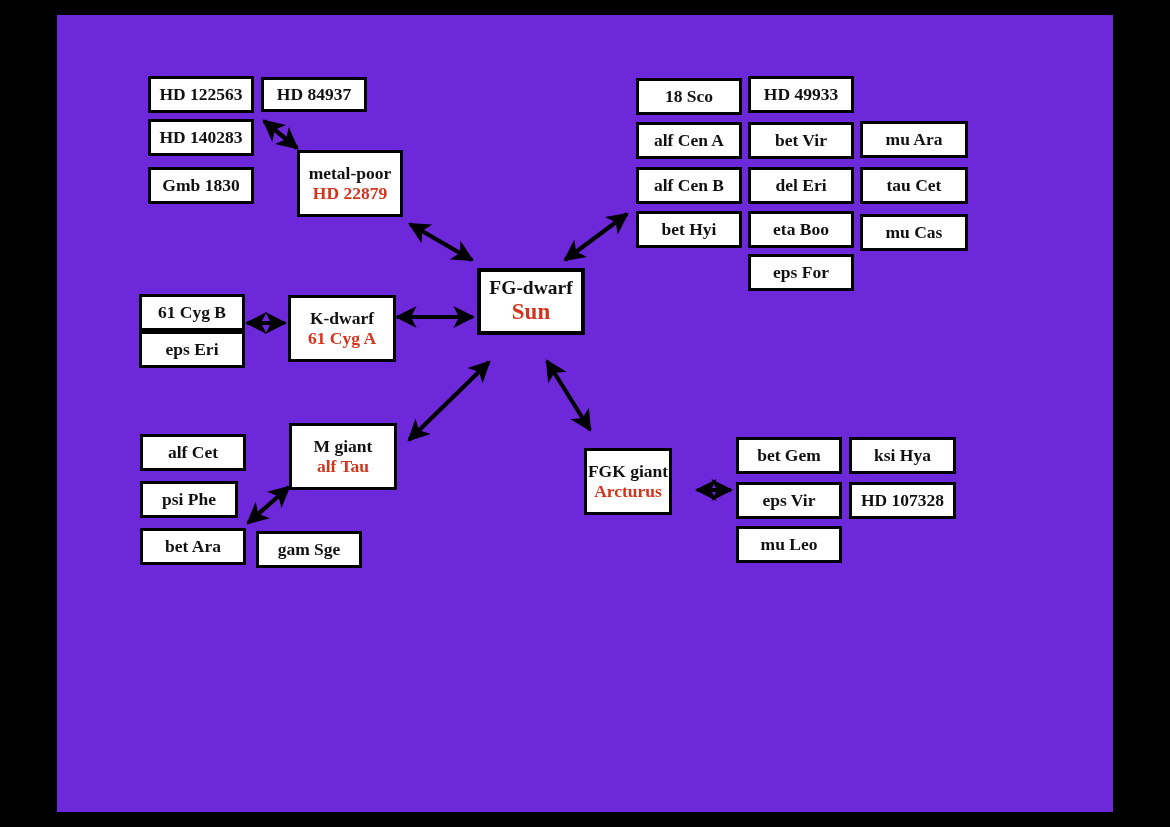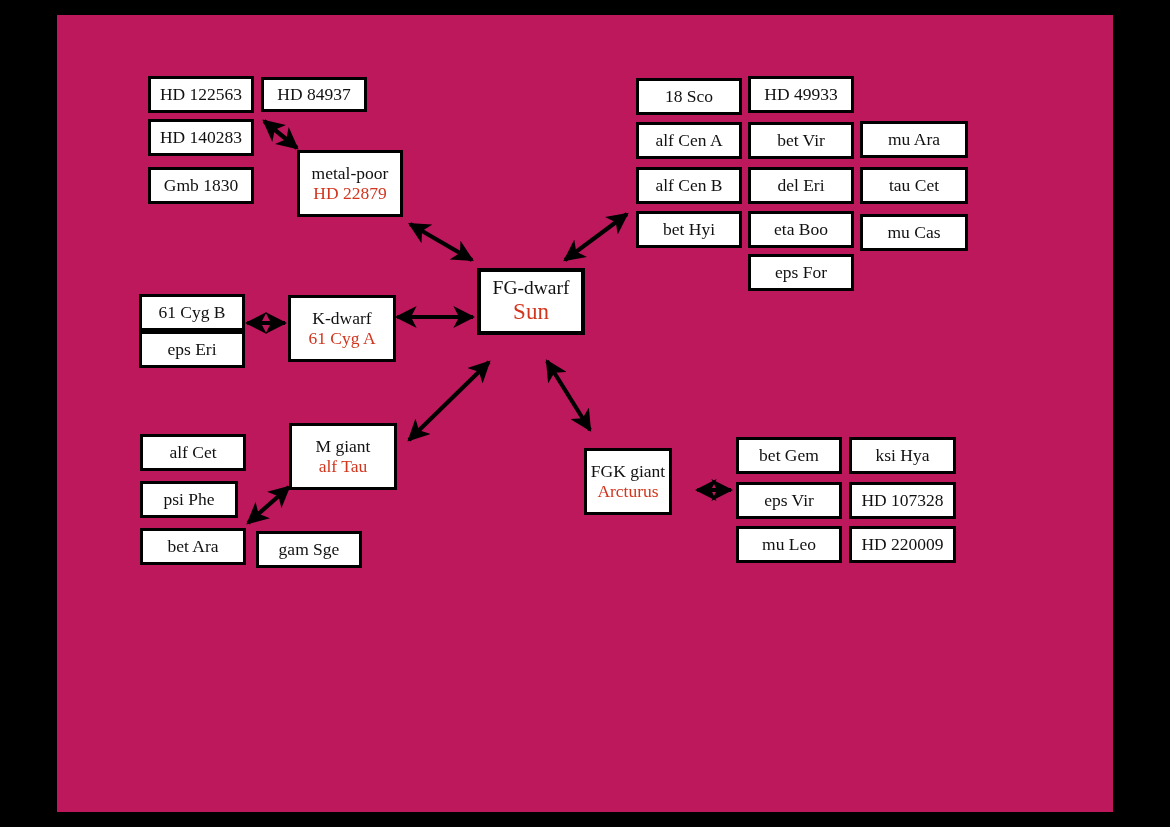--- a/index.html
+++ b/index.html
@@ -15,21 +15,22 @@
     overflow: hidden;
     font-family: "Liberation Serif", "DejaVu Serif", serif;
   }
 
   #canvas {
     position: absolute;
     left: 57px;
     top: 15px;
     width: 1056px;
     height: 797px;
-    background: #be185d;
+    background: #6d28d9;
+    font-weight: bold;
   }
 
   #arrow-layer {
     position: absolute;
     left: 0;
     top: 0;
     width: 1056px;
     height: 797px;
     pointer-events: none;
   }
@@ -215,17 +216,14 @@
   </div>
   <div class="node leaf" style="left:679px; top:467px; width:106px; height:37px;">
     <span>eps Vir</span>
   </div>
   <div class="node leaf" style="left:792px; top:467px; width:107px; height:37px;">
     <span>HD 107328</span>
   </div>
   <div class="node leaf" style="left:679px; top:511px; width:106px; height:37px;">
     <span>mu Leo</span>
   </div>
-  <div class="node leaf" style="left:792px; top:511px; width:107px; height:37px;">
-    <span>HD 220009</span>
-  </div>
 
 </div>
 
 </body></html>

